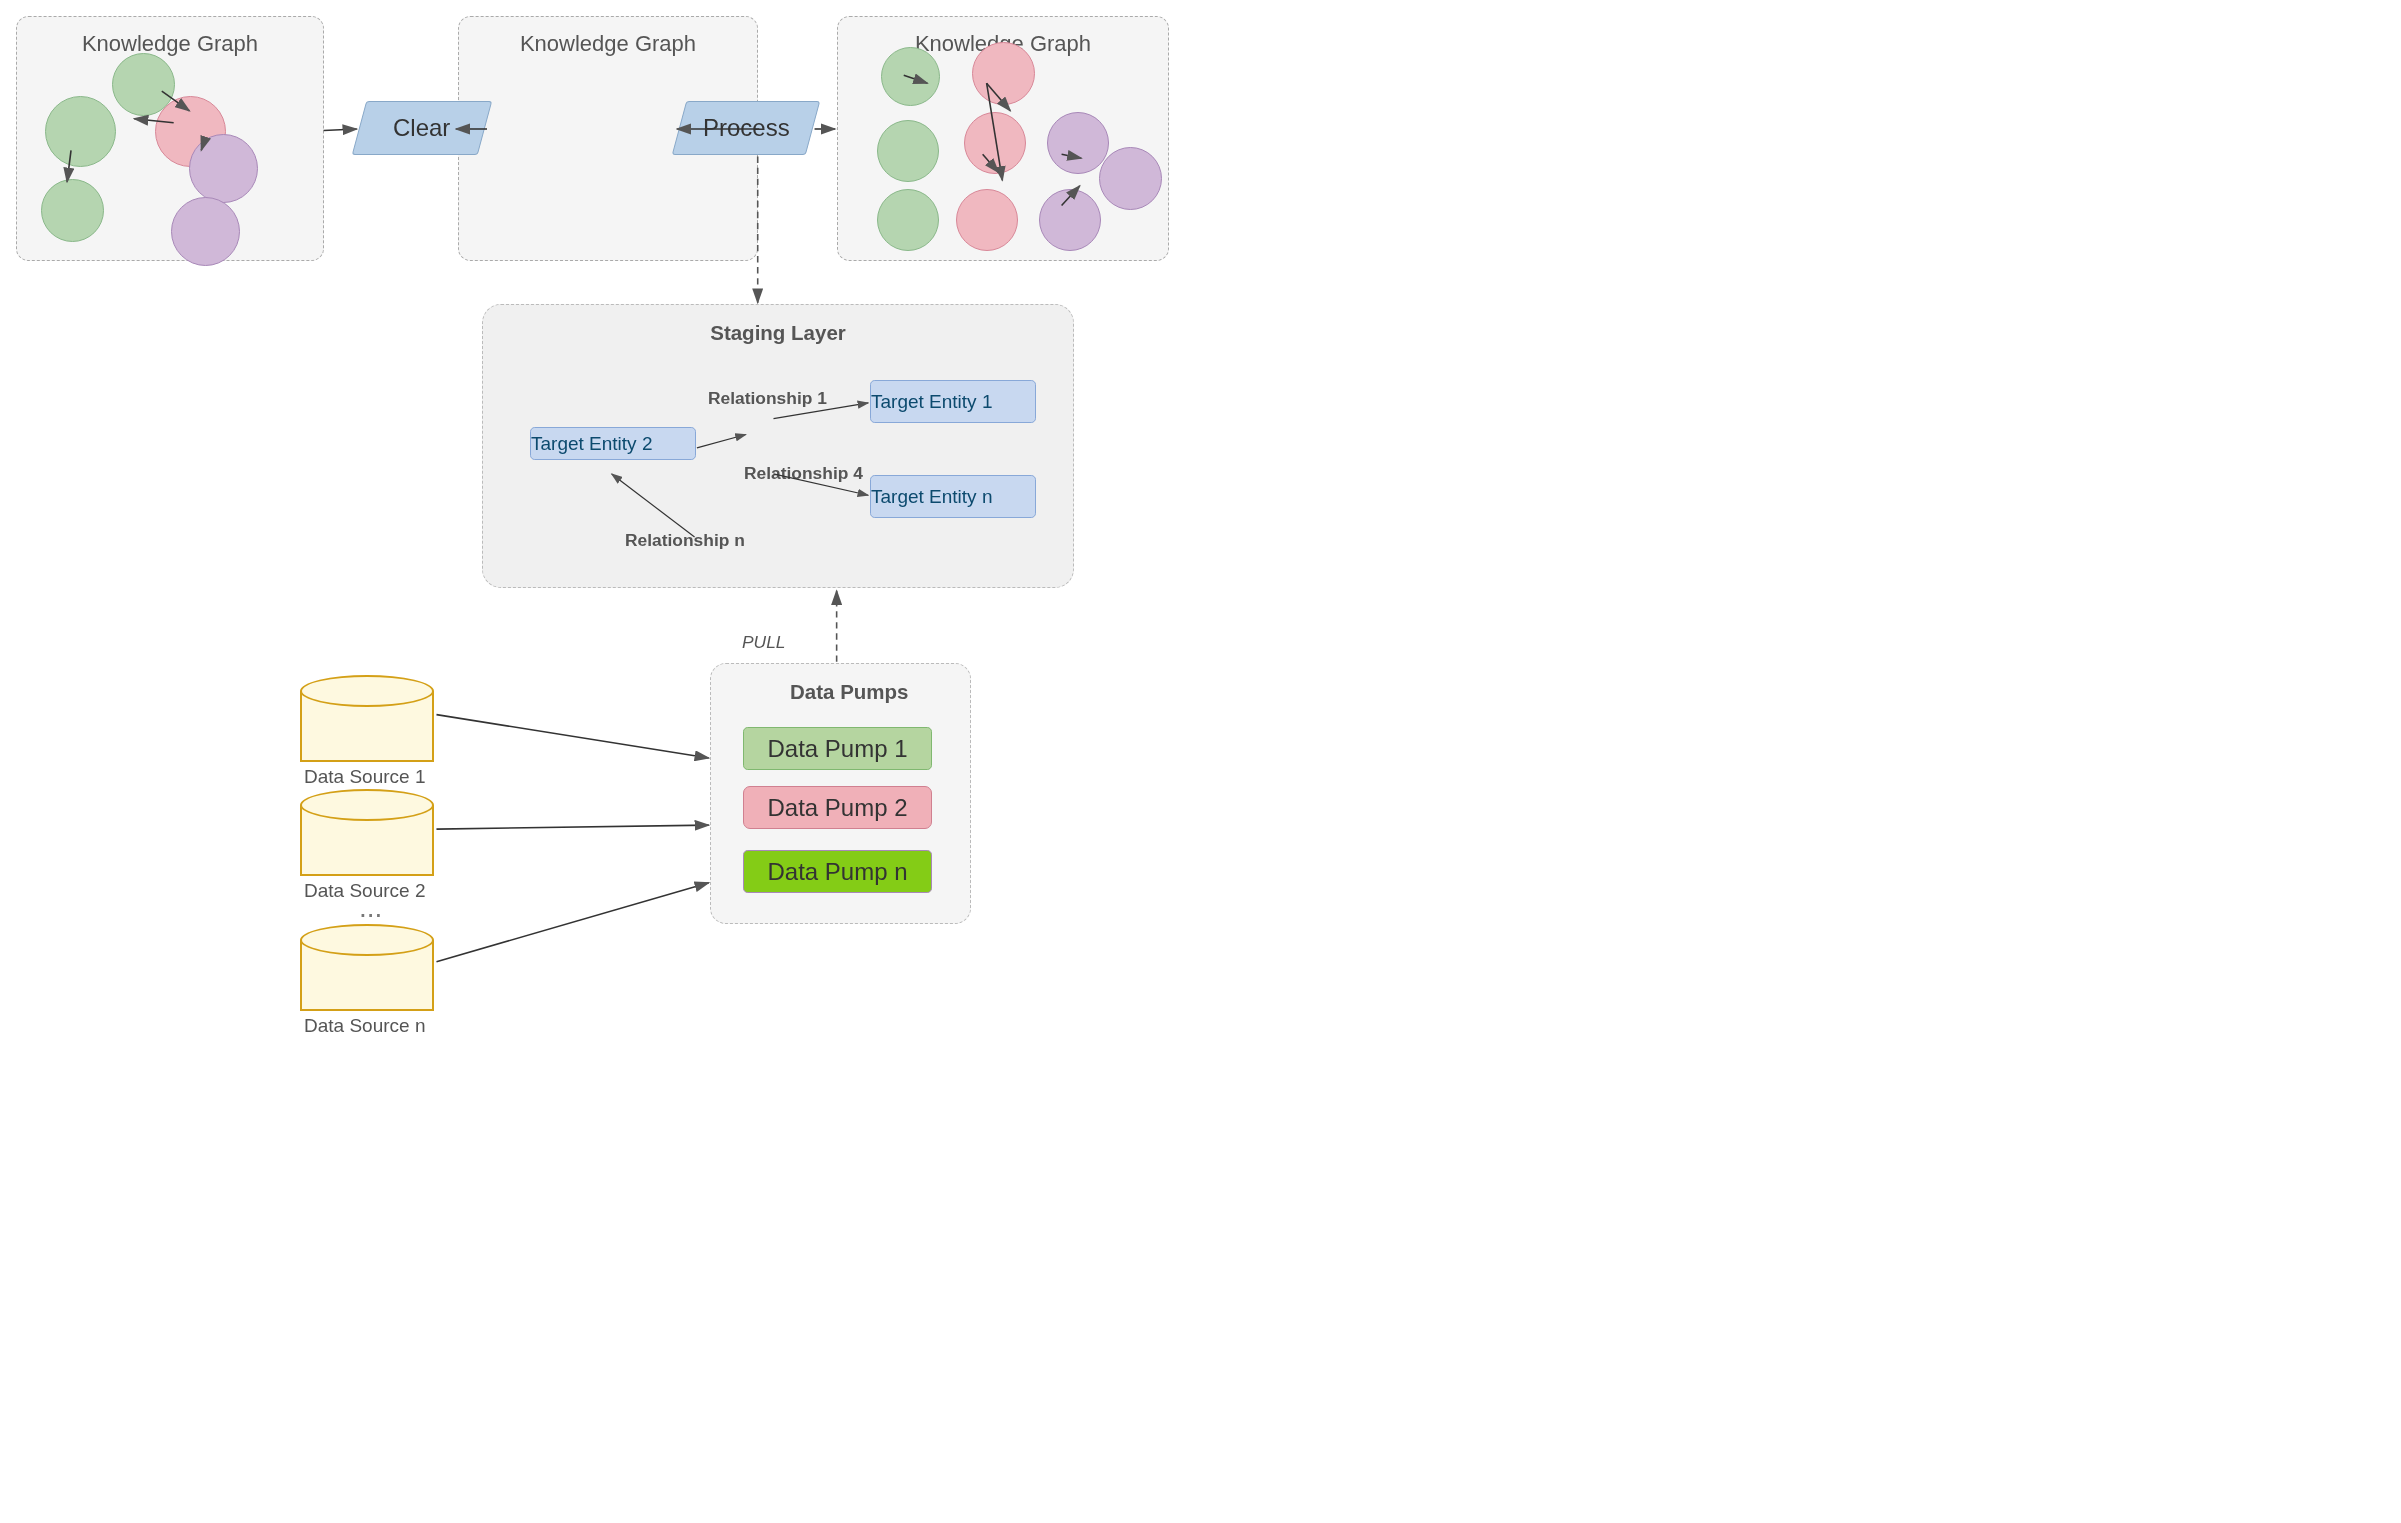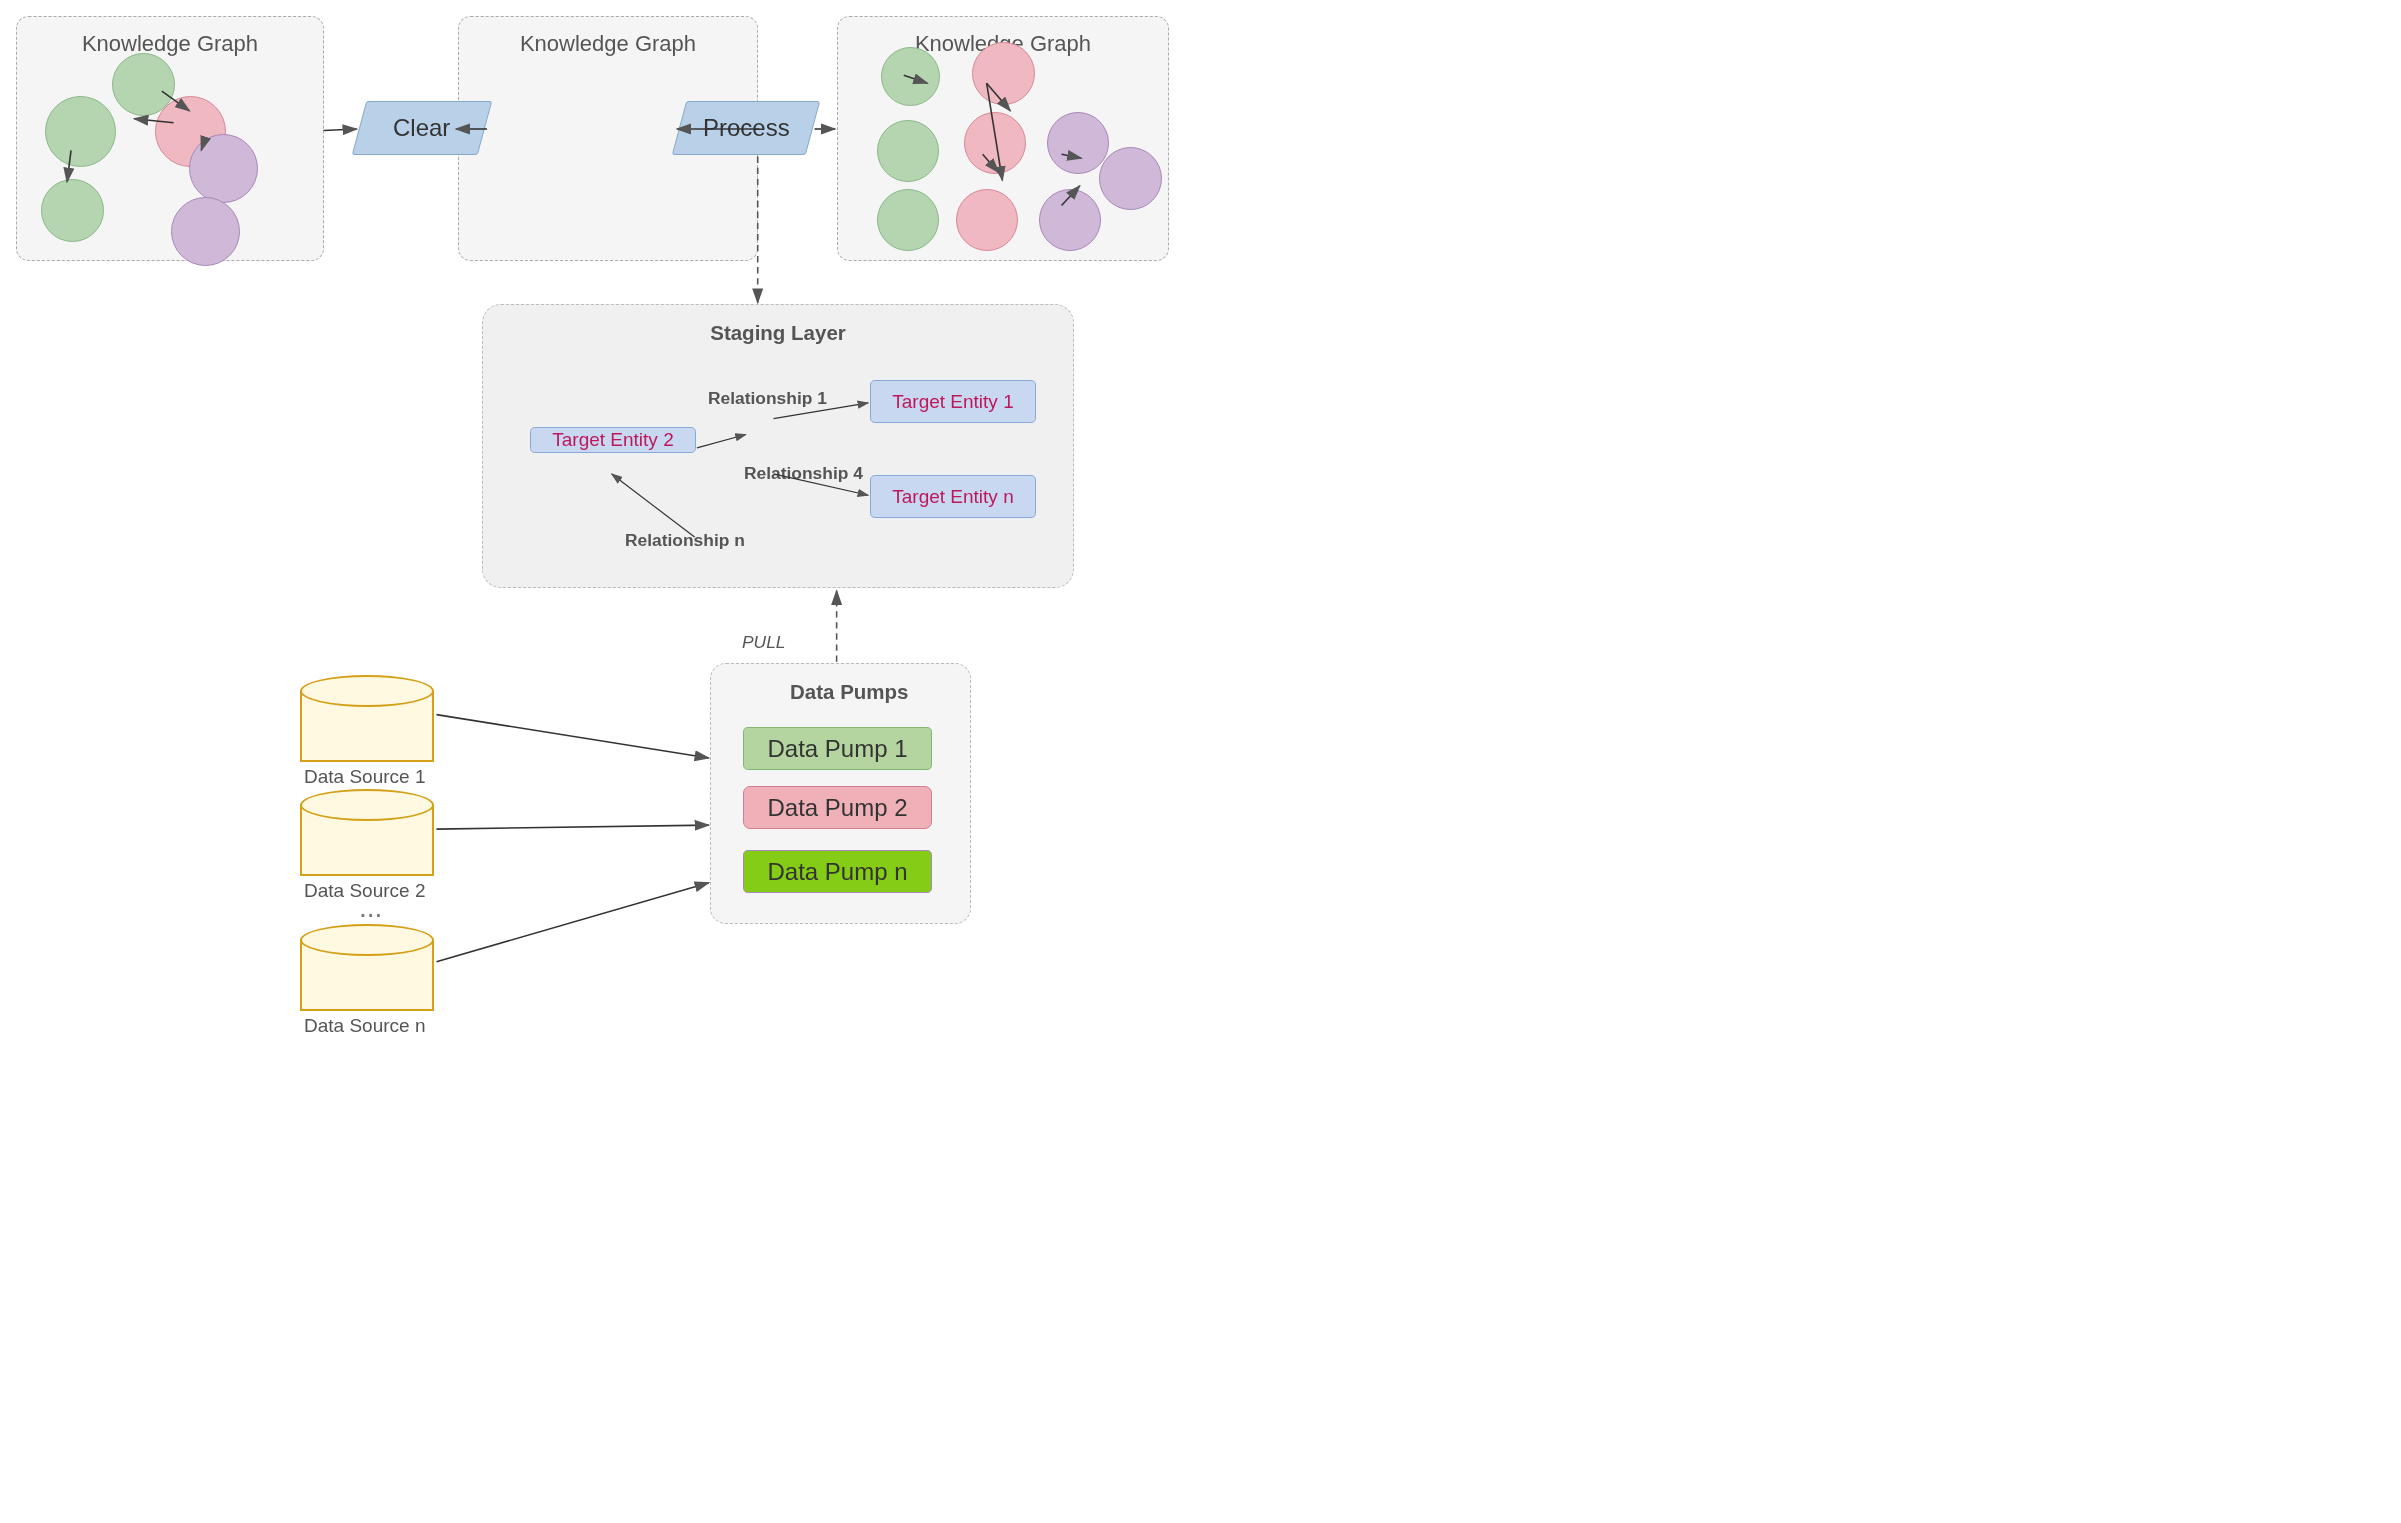--- a/index.html
+++ b/index.html
@@ -82,23 +82,22 @@
     }
 
     
     .entity-box {
       position: absolute;
       background: #c8d8f0;
       border: 1.6px solid #88a8d8;
       border-radius: 4.7px;
       display: flex;
       align-items: center;
-      justify-content: center;
       font-size: 19px;
-      color: #be185d;
+      color: #0c4a6e;
     }
 
     
     .pumps-box {
       position: absolute;
       border: 1.6px dashed #bbb;
       border-radius: 16px;
       background: #f5f5f5;
     }
     .pumps-label {
@@ -201,21 +200,21 @@
     <span>Clear</span>
   </div>
 
   <div class="parallelogram" style="left:679px; top:101px; width:134px; height:54px;">
     <span>Process</span>
   </div>
 
   <div class="staging-box" style="left:482px; top:304px; width:592px; height:284px;">
     <span class="staging-label">Staging Layer</span>
 
-    <div class="entity-box" style="left:47px; top:122px; width:166px; height:26px;">
+    <div class="entity-box" style="left:47px; top:122px; width:166px; height:33px;">
       <span>Target Entity 2</span>
     </div>
 
     <div class="entity-box" style="left:387px; top:75px; width:166px; height:43px;">
       <span>Target Entity 1</span>
     </div>
 
     <div class="entity-box" style="left:387px; top:170px; width:166px; height:43px;">
       <span>Target Entity n</span>
     </div>

